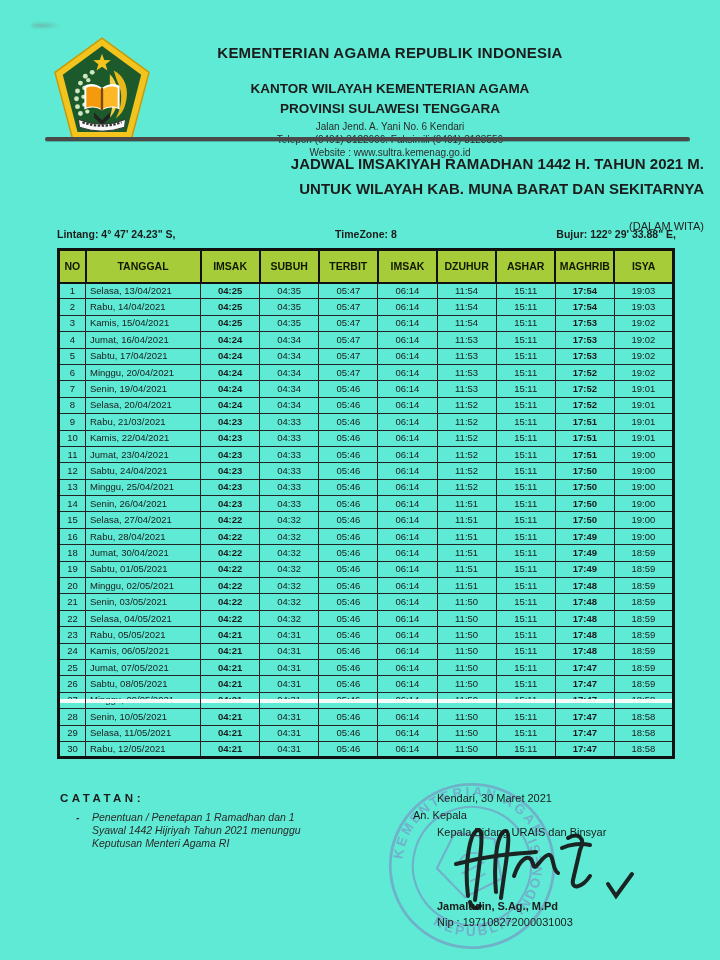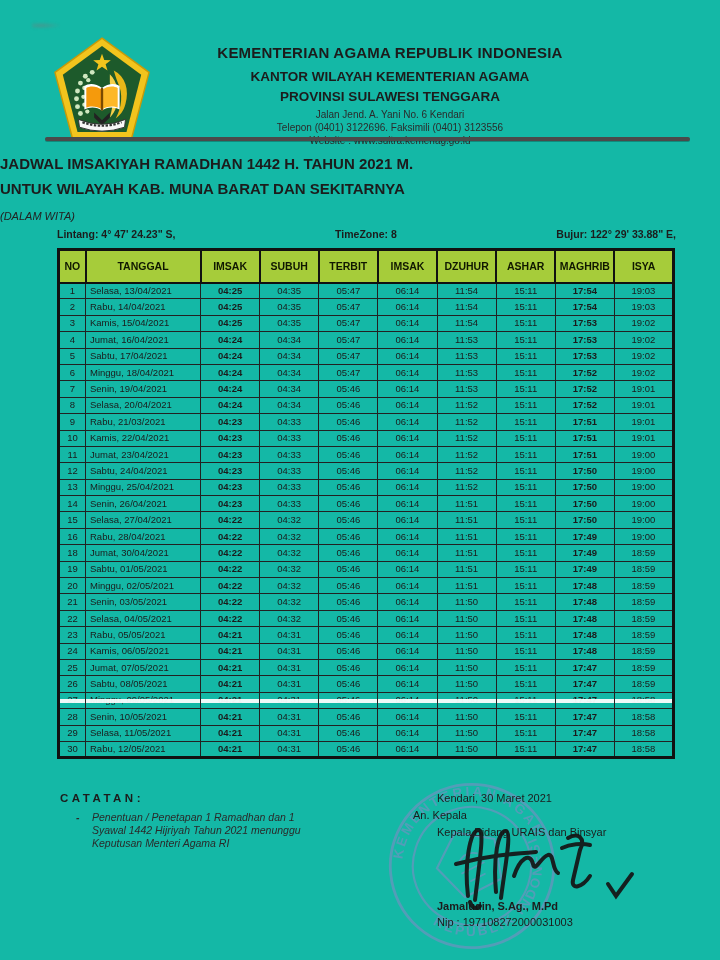--- a/index.html
+++ b/index.html
@@ -1,43 +1,43 @@
 <!DOCTYPE html>
 <html><head>
 <meta charset="utf-8">
 <style>
   * { margin:0; padding:0; box-sizing:border-box; }
   html,body { background:#e8e8e8; }
   .page {
     position:relative; width:720px; height:960px; margin:0 auto;
-    background:#14b8a6; overflow:hidden;
+    background:#5eead4; overflow:hidden;
     font-family:"Liberation Sans", sans-serif; color:#1c1c1c;
   }
   
   .smudge { position:absolute; left:32px; top:22px; width:30px; height:7px;
     background:radial-gradient(ellipse at 30% 50%, rgba(120,120,120,.45), rgba(120,120,120,0) 70%);
     filter:blur(1px); }
 
   
   .logo { position:absolute; left:53px; top:37px; width:98px; height:104px; }
   .letterhead { position:absolute; left:110px; right:50px; top:44px; text-align:center; }
   .lh-org1 { font-size:15px; font-weight:bold; letter-spacing:.2px; }
-  .lh-org2 { font-size:13.5px; font-weight:bold; margin-top:8px; }
+  .lh-org2 { font-size:13.5px; font-weight:bold; margin-top:20px; }
   .lh-org3 { font-size:13.5px; font-weight:bold; margin-top:5px; }
   .lh-addr { font-size:10px; margin-top:5px; color:#2b2b2b; }
   .lh-tel  { font-size:10px; margin-top:2px; color:#2b2b2b; }
   .lh-web  { font-size:10px; margin-top:2px; color:#2b2b2b; }
   .divider { position:absolute; left:45px; right:30px; top:137px; height:4px;
     background:#4a4a4a; border-radius:2px; box-shadow:0 1px 0 rgba(0,0,0,.25); }
 
   
-  .title-block { position:absolute; left:0; right:0; top:155px; text-align:left; }
+  .title-block { position:absolute; left:0; right:16px; top:155px; text-align:right; }
   .title-1 { font-size:15px; font-weight:bold; }
   .title-2 { font-size:15px; font-weight:bold; margin-top:8px; }
-  .title-3 { font-size:11px; margin-top:13px; color:#222;font-style:italic; }
+  .title-3 { font-size:11px; margin-top:23px; color:#222; }
 
   
   .meta { position:absolute; left:57px; right:44px; top:228px;
     display:flex; justify-content:space-between; font-size:10.5px; font-weight:bold; }
 
   
   .sched-wrap { position:absolute; left:57px; top:248px; width:618px; }
   table.sched { width:618px; border-collapse:collapse; table-layout:fixed;
     border:3px solid #111; }
   .sched th { background:#a6cc3a; border:2px solid #111; font-size:10.5px;
@@ -212,21 +212,21 @@
             <td>04:34</td>
             <td>05:47</td>
             <td>06:14</td>
             <td>11:53</td>
             <td>15:11</td>
             <td class="bold">17:53</td>
             <td>19:02</td>
           </tr>
           <tr>
             <td>6</td>
-            <td class="c-tanggal">Minggu, 18/04/2021</td>
+            <td class="c-tanggal">Minggu, 20/04/2021</td>
             <td class="bold">04:24</td>
             <td>04:34</td>
             <td>05:47</td>
             <td>06:14</td>
             <td>11:53</td>
             <td>15:11</td>
             <td class="bold">17:52</td>
             <td>19:02</td>
           </tr>
           <tr>

